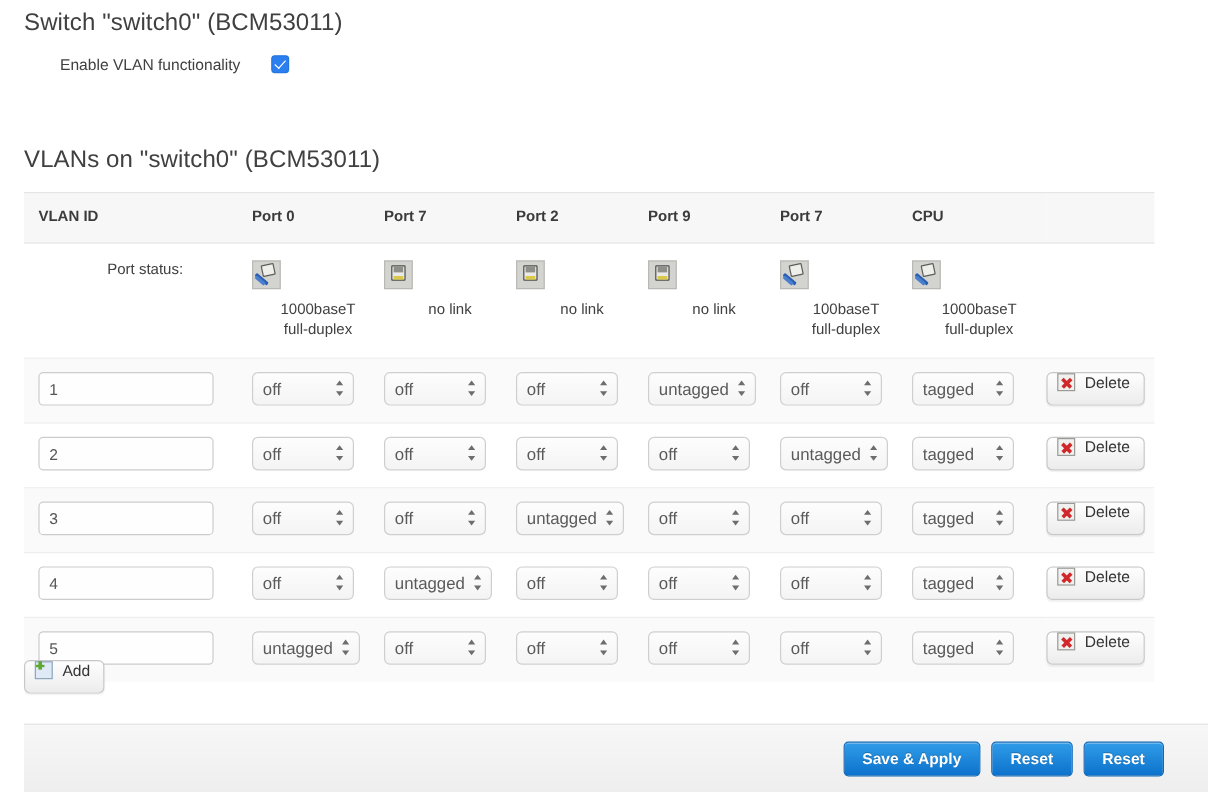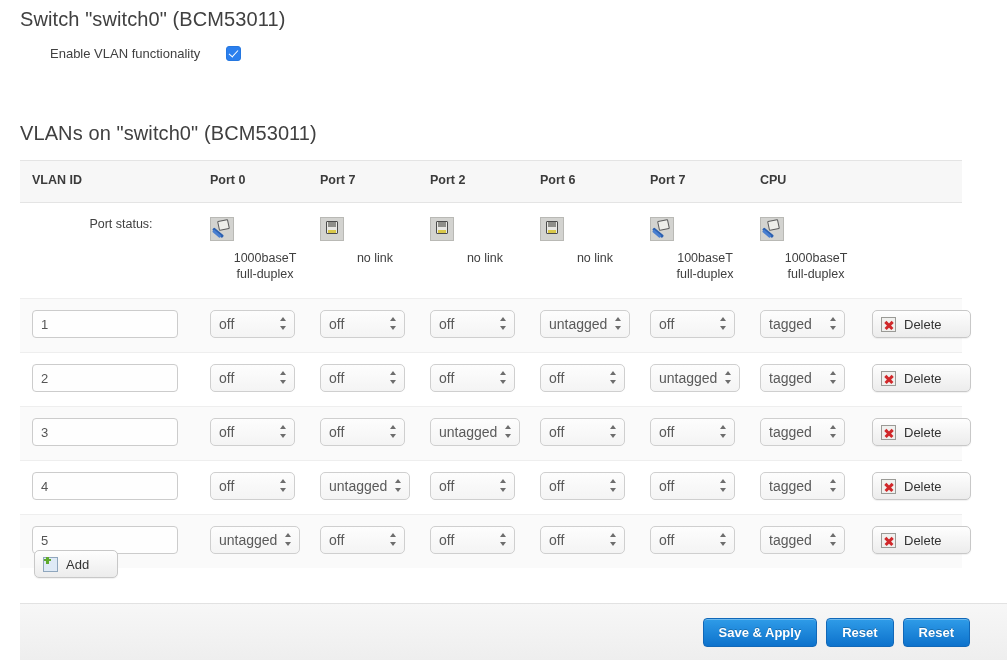--- a/index.html
+++ b/index.html
@@ -219,23 +219,23 @@
     border-left: 3.5px solid transparent;
     border-right: 3.5px solid transparent;
   }
   .sel .arrows i.up   { top: 1px;  border-bottom: 4.5px solid #6d6d6d; }
   .sel .arrows i.down { top: 10px; border-top: 4.5px solid #6d6d6d; }
   .sel.wide { width: 90px; padding-left: 20px; }
 
   
   .btn-sm {
     display: inline-flex;
-    align-items: center;
+    align-items: flex-start;
     height: 28px;
-    padding: 0 28px 0 8px;
+    padding: 0 11px 0 8px;
     box-sizing: border-box;
     border: 1px solid #c8c8c8;
     border-radius: 5px;
     background: linear-gradient(#fefefe, #ececec);
     font-size: 13px;
     color: #333;
     cursor: pointer;
     box-shadow: 0 1px 1px rgba(0,0,0,0.06);
   }
   .btn-sm .lbl { margin-left: 8px; }
@@ -267,21 +267,21 @@
   .ico-add::before, .ico-add::after {
     content: "";
     position: absolute;
     background: #5faa2e;
   }
   .ico-add::before { left: 0px; top: 1.5px; width: 7px;   height: 2.2px; }
   .ico-add::after  { left: 2.4px; top: -0.8px; width: 2.2px; height: 7px; }
 
   #add-button {
     position: absolute;
-    left: 34px;
+    left: 20px;
     top: 550px;
   }
 
   
   .footer {
     position: absolute;
     left: 20px;
     top: 603px;
     width: 987px;
     height: 57px;
@@ -340,21 +340,21 @@
       <col style="width:112px">
       <col style="width:90px">
     </colgroup>
 
     <thead>
       <tr class="hdr-row">
         <th>VLAN ID</th>
         <th>Port 0</th>
         <th>Port 7</th>
         <th>Port 2</th>
-        <th>Port 6</th>
+        <th>Port 9</th>
         <th>Port 7</th>
         <th>CPU</th>
         <th></th>
       </tr>
     </thead>
 
     <tbody>
       <tr class="status-row">
         <td class="first">Port status:</td>
 

